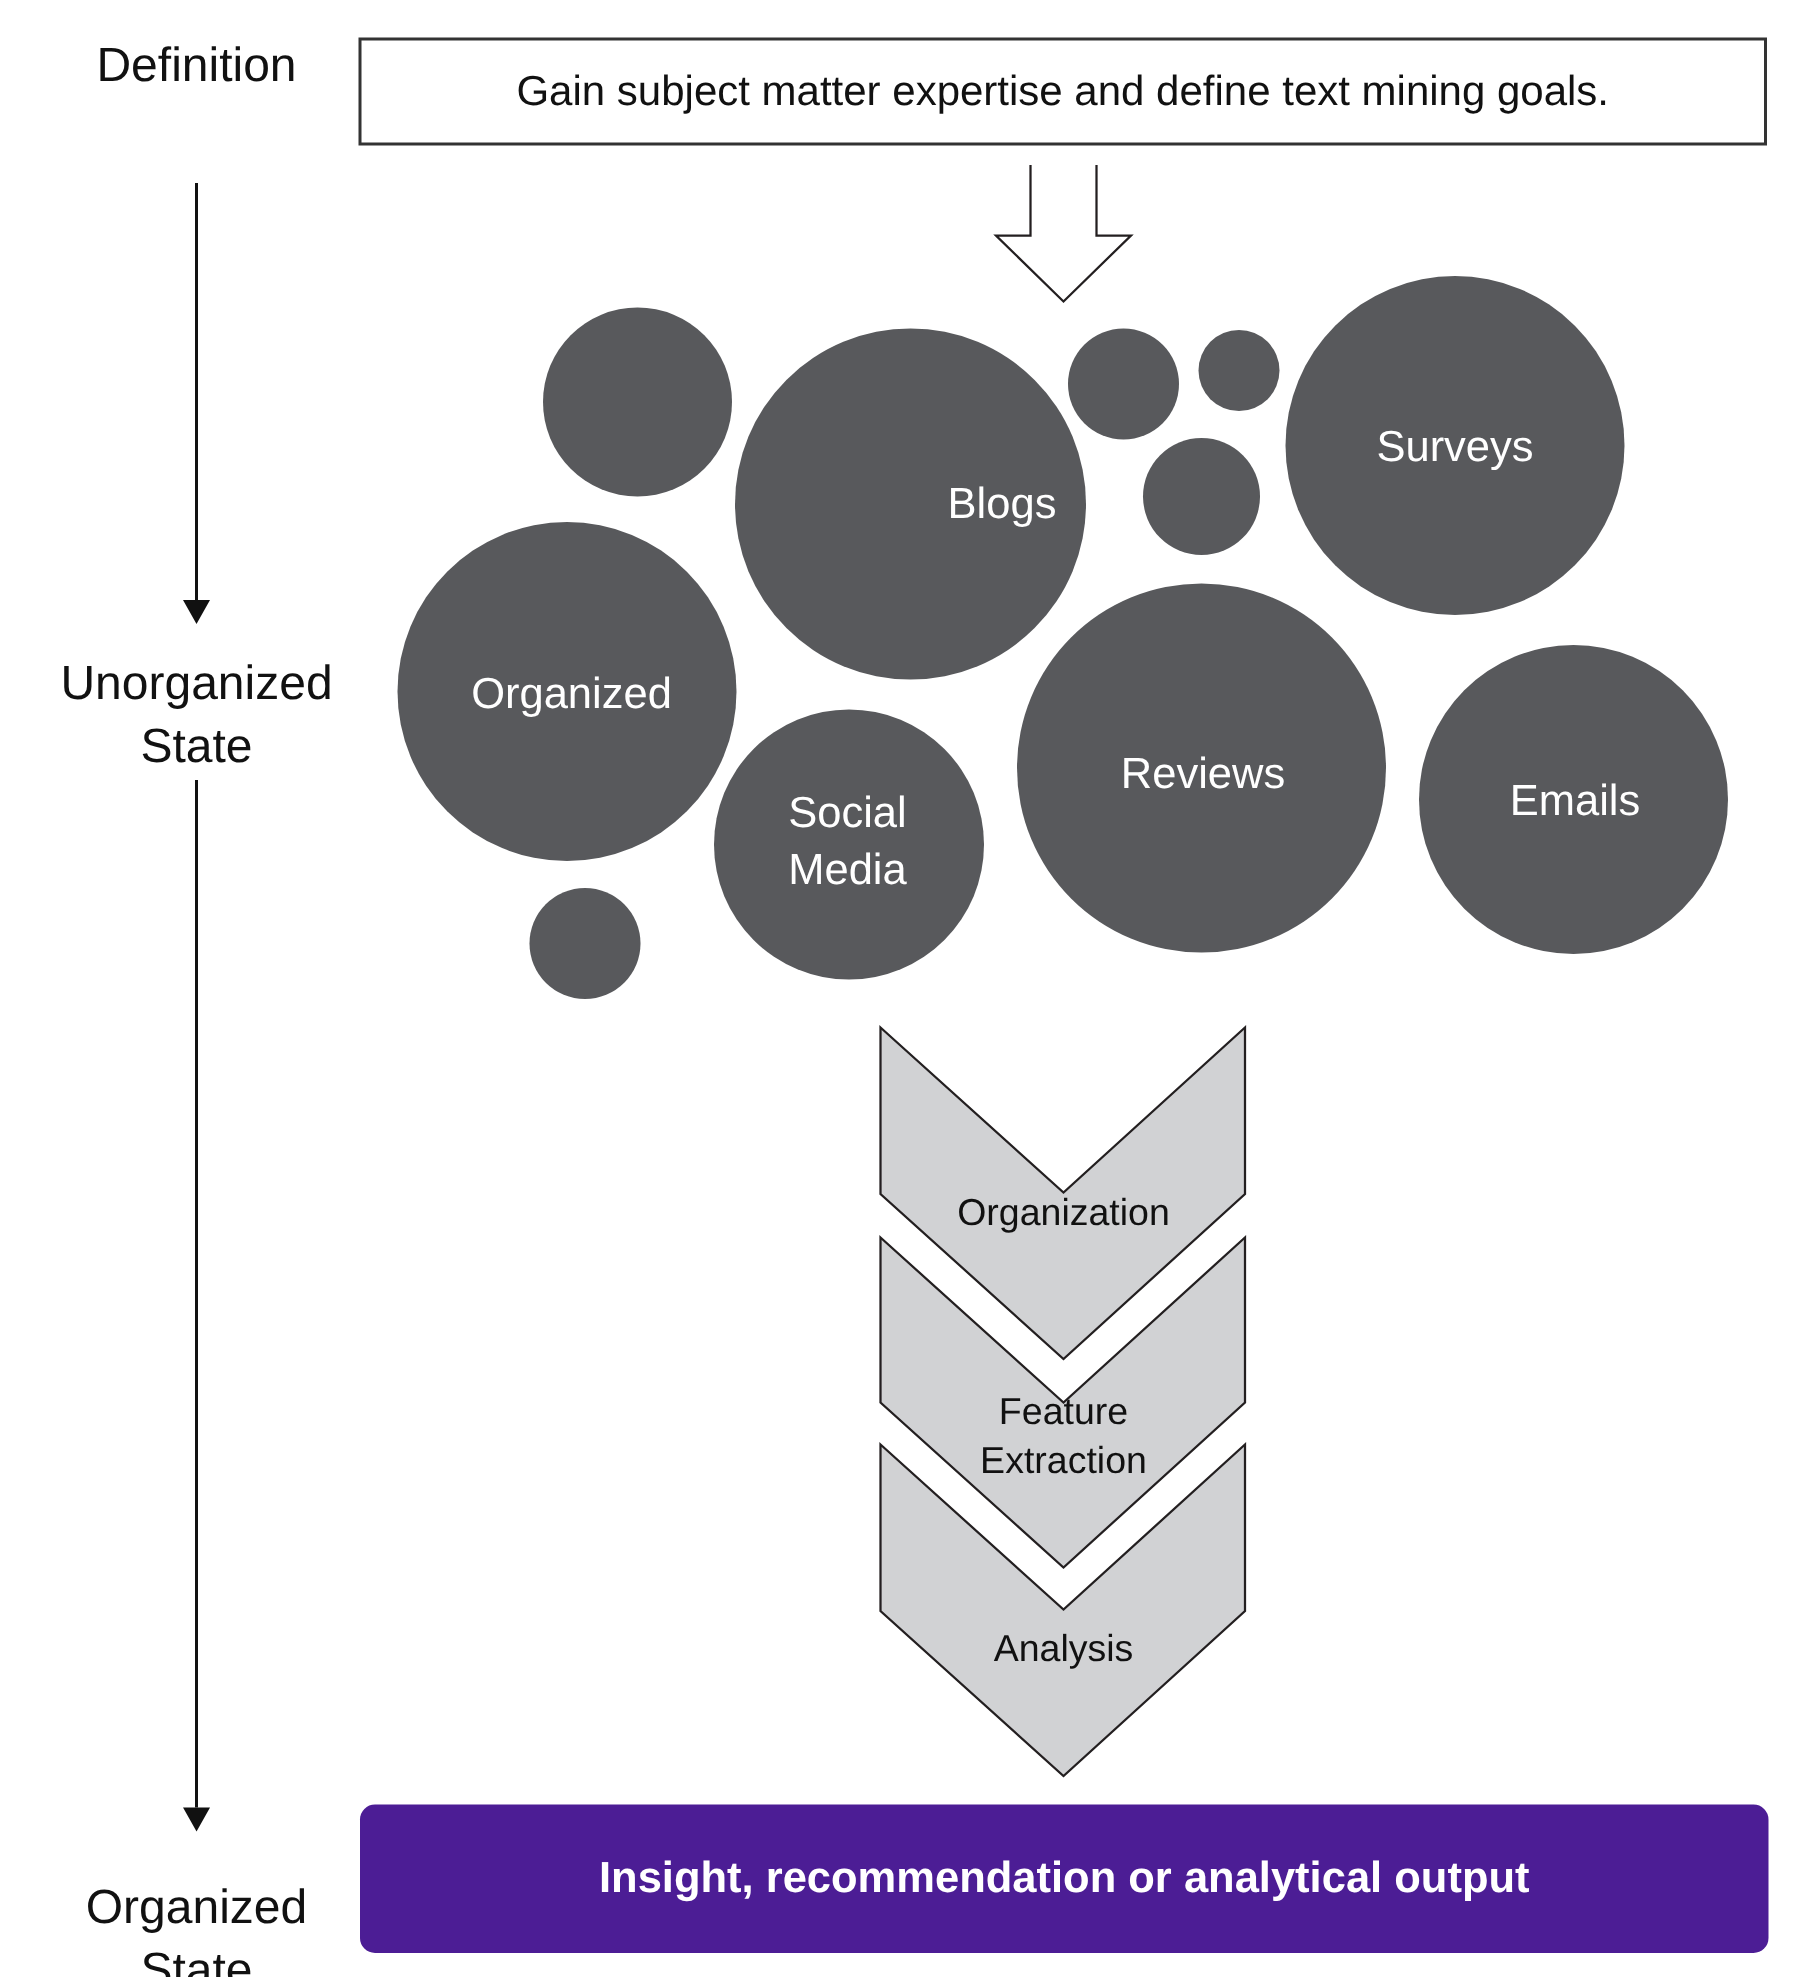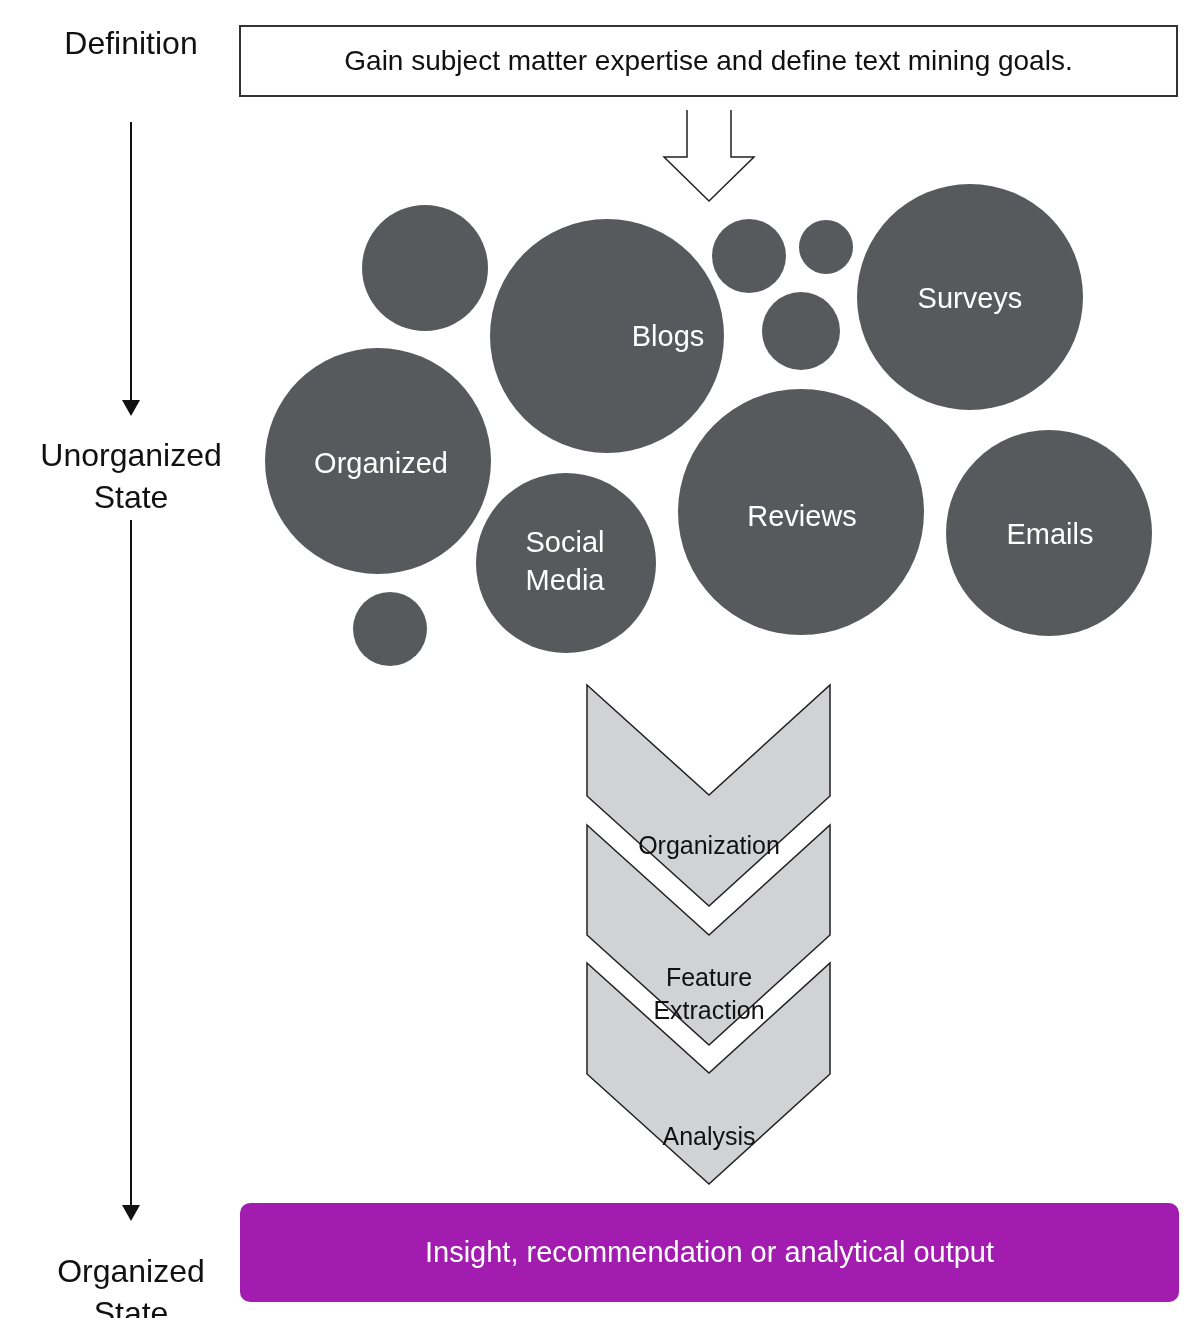--- a/index.html
+++ b/index.html
@@ -10,21 +10,21 @@
                    font-size: 32px; line-height: 42px; color: #111; }
     .stage-label span { display: block; }
     .goal-box { position: absolute; left: 239px; top: 25px; width: 939px; height: 72px;
                 box-sizing: border-box; border: 2px solid #333; background: #fff;
                 display: flex; align-items: center; justify-content: center;
                 font-size: 28px; color: #111; }
     .bubble-label { position: absolute; color: #ffffff; font-size: 29px; text-align: center;
                     line-height: 38px; transform: translate(-50%, -50%); white-space: nowrap; }
     .bubble-label span { display: block; }
     .step-label { position: absolute; color: #111; font-size: 25px; text-align: center;
-                  line-height: 33px; transform: translate(-50%, -50%); white-space: nowrap; margin-top: 36px; }
+                  line-height: 33px; transform: translate(-50%, -50%); white-space: nowrap; }
     .step-label span { display: block; }
     .output-box { position: absolute; left: 240px; top: 1203px; width: 939px; height: 99px;
                   border-radius: 10px; background: #58595c; color: #fff;
                   display: flex; align-items: center; justify-content: center; font-size: 29px; }
   </style>
 </head>
 <body>
 
 <svg width="1200" height="1318" viewBox="0 0 1200 1318">
   <defs>
@@ -105,15 +105,15 @@
   <span>Organization</span>
 </div>
 <div class="step-label" style="left:709px; top:958px;">
   <span>Feature</span>
   <span>Extraction</span>
 </div>
 <div class="step-label" style="left:709px; top:1100px;">
   <span>Analysis</span>
 </div>
 
-<div class="output-box" style="background: #a21caf;">
+<div class="output-box" style="background: #4c1d95; font-weight: bold;">
   <span>Insight, recommendation or analytical output</span>
 </div>
 
 </body></html>

